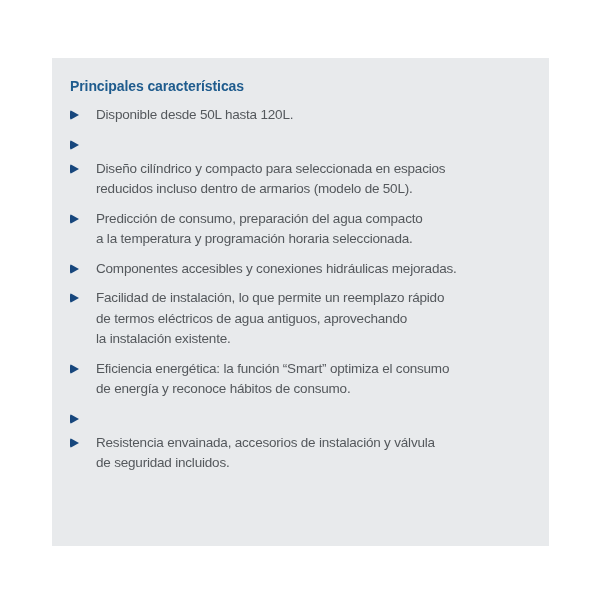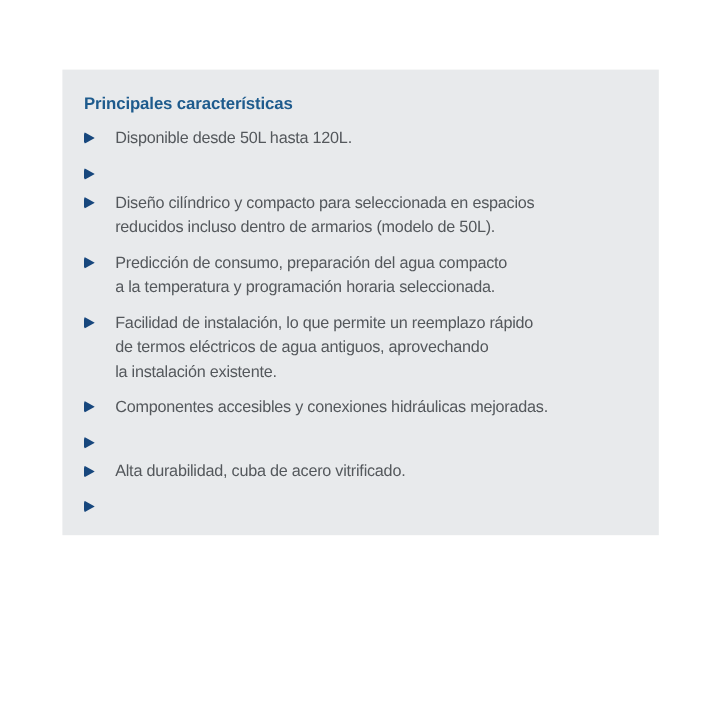--- a/index.html
+++ b/index.html
@@ -8,21 +8,21 @@
     background: #ffffff;
     font-family: "Liberation Sans", sans-serif;
     position: relative;
     overflow: hidden;
   }
   .panel {
     position: absolute;
     left: 52px;
     top: 58px;
     width: 497px;
-    height: 388px;
+    height: 488px;
     background: #e8eaec;
     padding: 20px 14px 14px 18px;
   }
   .panel h2 {
     font-size: 14px;
     font-weight: bold;
     color: #1e5b8d;
     letter-spacing: -0.1px;
     margin-bottom: 11px;
   }
@@ -71,32 +71,35 @@
       <span class="txt">Diseño cilíndrico y compacto para seleccionada en espacios
 reducidos incluso dentro de armarios (modelo de 50L).</span>
     </li>
     <li>
       <span class="tri"></span>
       <span class="txt">Predicción de consumo, preparación del agua compacto
 a la temperatura y programación horaria seleccionada.</span>
     </li>
     <li>
       <span class="tri"></span>
+      <span class="txt">Componentes accesibles y conexiones hidráulicas mejoradas.</span>
+    </li>
+    <li>
+      <span class="tri"></span>
       <span class="txt">Facilidad de instalación, lo que permite un reemplazo rápido
 de termos eléctricos de agua antiguos, aprovechando
 la instalación existente.</span>
     </li>
     <li>
       <span class="tri"></span>
-      <span class="txt">Componentes accesibles y conexiones hidráulicas mejoradas.</span>
+      <span class="txt">Eficiencia energética: la función “Smart” optimiza el consumo
+de energía y reconoce hábitos de consumo.</span>
     </li>
     <li>
       <span class="tri"></span>
     </li>
     <li>
       <span class="tri"></span>
-      <span class="txt">Alta durabilidad, cuba de acero vitrificado.</span>
-    </li>
-    <li>
-      <span class="tri"></span>
+      <span class="txt">Resistencia envainada, accesorios de instalación y válvula
+de seguridad incluidos.</span>
     </li>
   </ul>
 </section>
 
 </body></html>

